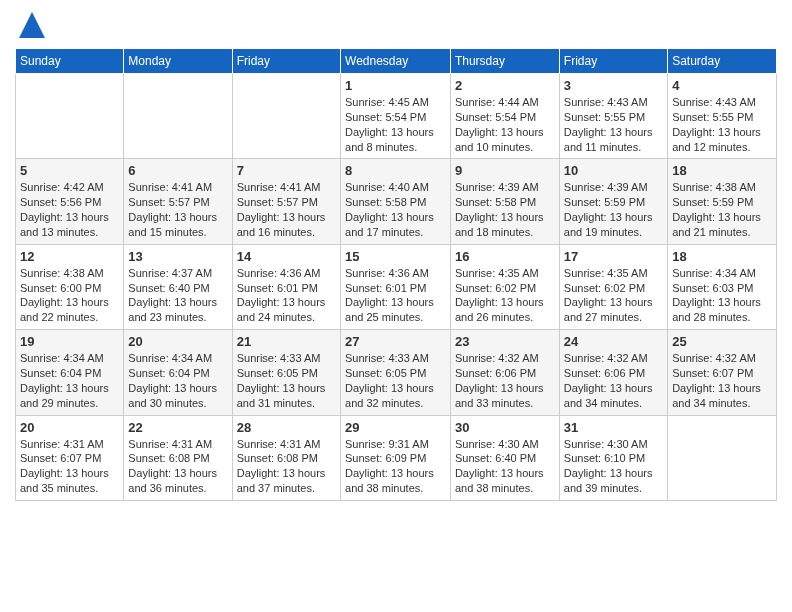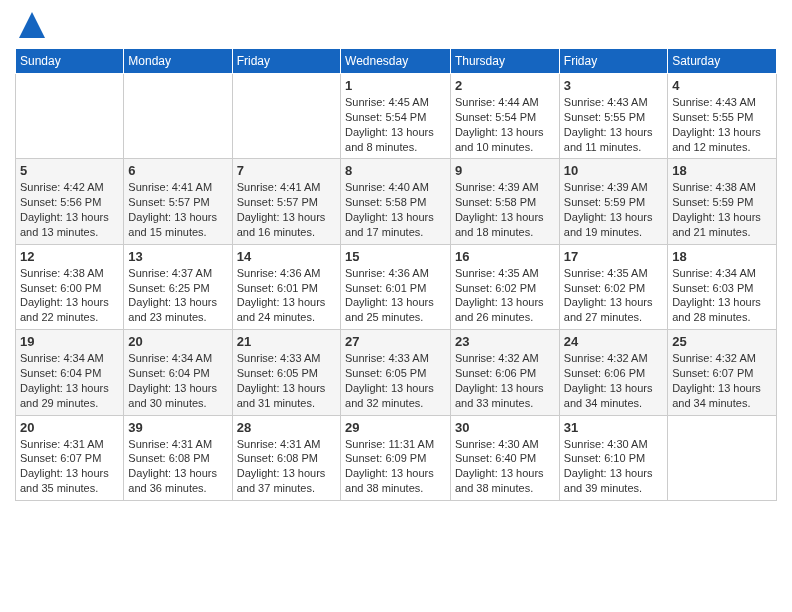--- a/index.html
+++ b/index.html
@@ -207,21 +207,21 @@
         <tr>
           <td>
             <span class="day-number">12</span>
             <div class="day-info">Sunrise: 4:38 AM
 Sunset: 6:00 PM
 Daylight: 13 hours and 22 minutes.</div>
           </td>
           <td>
             <span class="day-number">13</span>
             <div class="day-info">Sunrise: 4:37 AM
-Sunset: 6:25 PM
+Sunset: 6:40 PM
 Daylight: 13 hours and 23 minutes.</div>
           </td>
           <td>
             <span class="day-number">14</span>
             <div class="day-info">Sunrise: 4:36 AM
 Sunset: 6:01 PM
 Daylight: 13 hours and 24 minutes.</div>
           </td>
           <td>
             <span class="day-number">15</span>
@@ -293,34 +293,34 @@
           </td>
         </tr>
         <tr>
           <td>
             <span class="day-number">20</span>
             <div class="day-info">Sunrise: 4:31 AM
 Sunset: 6:07 PM
 Daylight: 13 hours and 35 minutes.</div>
           </td>
           <td>
-            <span class="day-number">39</span>
+            <span class="day-number">22</span>
             <div class="day-info">Sunrise: 4:31 AM
 Sunset: 6:08 PM
 Daylight: 13 hours and 36 minutes.</div>
           </td>
           <td>
             <span class="day-number">28</span>
             <div class="day-info">Sunrise: 4:31 AM
 Sunset: 6:08 PM
 Daylight: 13 hours and 37 minutes.</div>
           </td>
           <td>
             <span class="day-number">29</span>
-            <div class="day-info">Sunrise: 11:31 AM
+            <div class="day-info">Sunrise: 9:31 AM
 Sunset: 6:09 PM
 Daylight: 13 hours and 38 minutes.</div>
           </td>
           <td>
             <span class="day-number">30</span>
             <div class="day-info">Sunrise: 4:30 AM
 Sunset: 6:40 PM
 Daylight: 13 hours and 38 minutes.</div>
           </td>
           <td>

